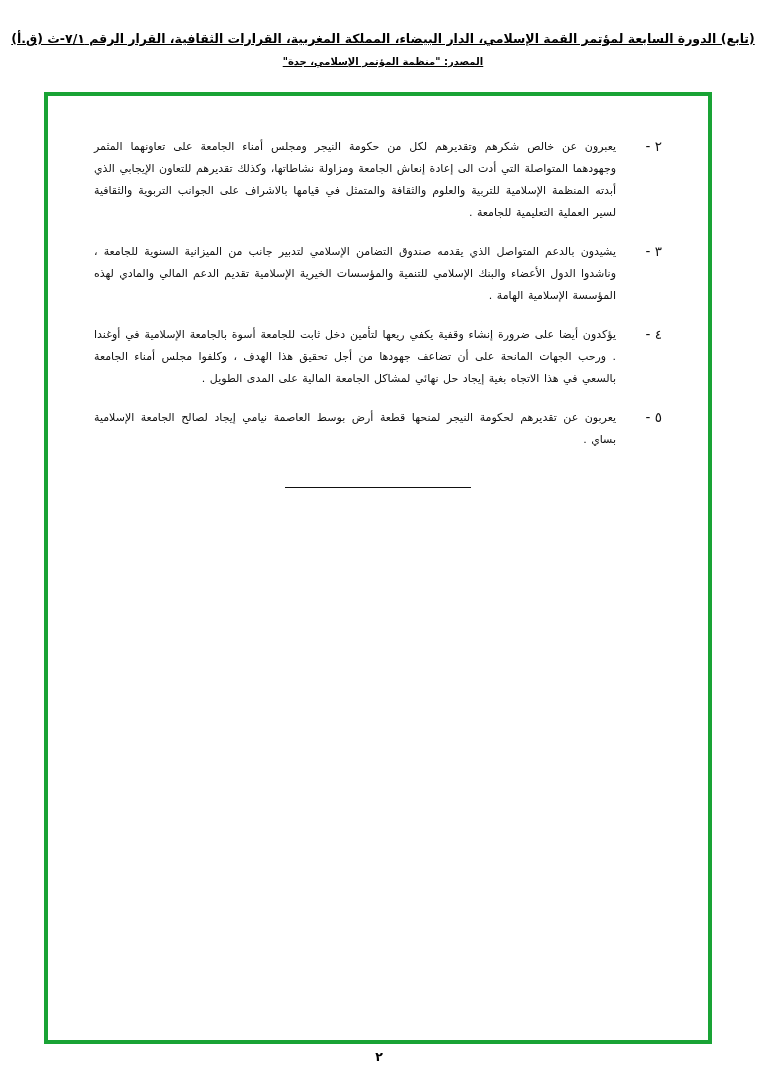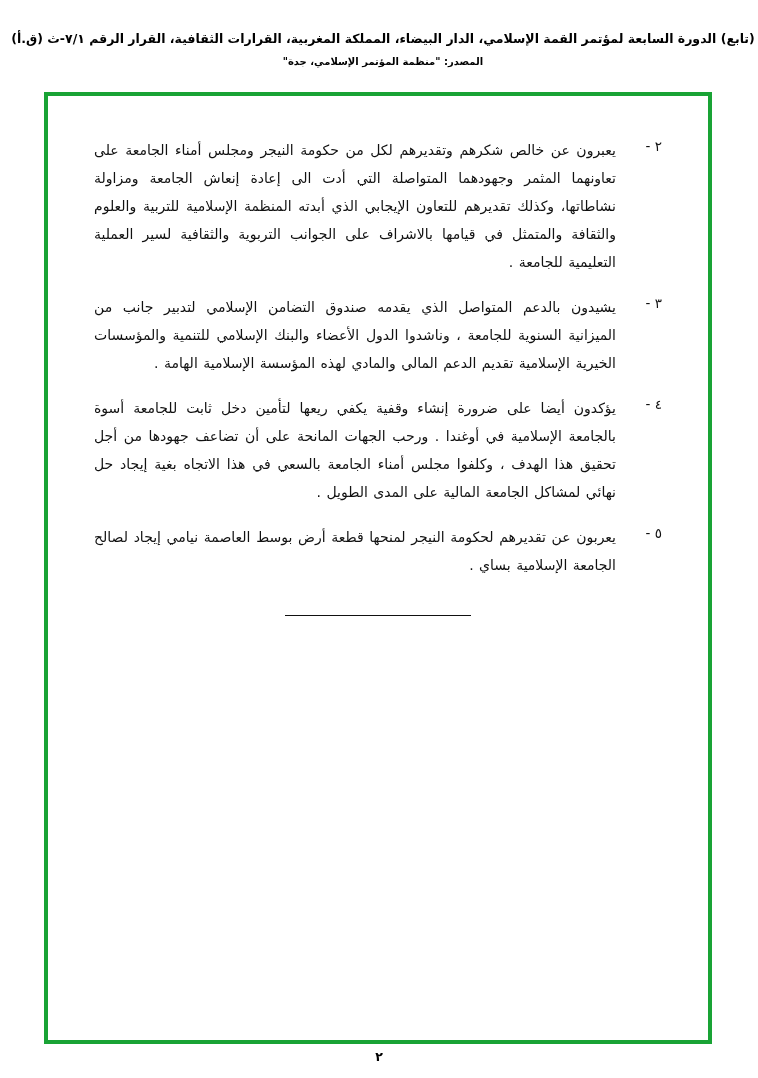--- a/index.html
+++ b/index.html
@@ -23,20 +23,21 @@
   }
 
   
   .header {
     position: absolute;
     top: 30px;
     left: 8px;
     right: 0;
     text-align: center;
     direction: rtl;
+    text-decoration: underline;
   }
   .header-line-1 {
     font-size: 12.5px;
     font-weight: bold;
     letter-spacing: 0px;
     line-height: 1.5;
     color: #000;
     white-space: nowrap;
   }
   .header-line-2 {
@@ -79,21 +80,21 @@
     text-align: right;
     font-size: 13.5px;
     color: #111;
     padding-top: 2px;
     font-family: "DejaVu Sans", sans-serif;
     direction: rtl;
     white-space: nowrap;
   }
   .para-body {
     flex: 1 1 auto;
-    font-size: 14px;
+    font-size: 11px;
     line-height: 2.0;
     text-align: justify;
     text-align-last: right;
     color: #111;
     font-family: "DejaVu Sans", sans-serif;
     word-spacing: 1px;
   }
 
   
   .rule-wrap {

